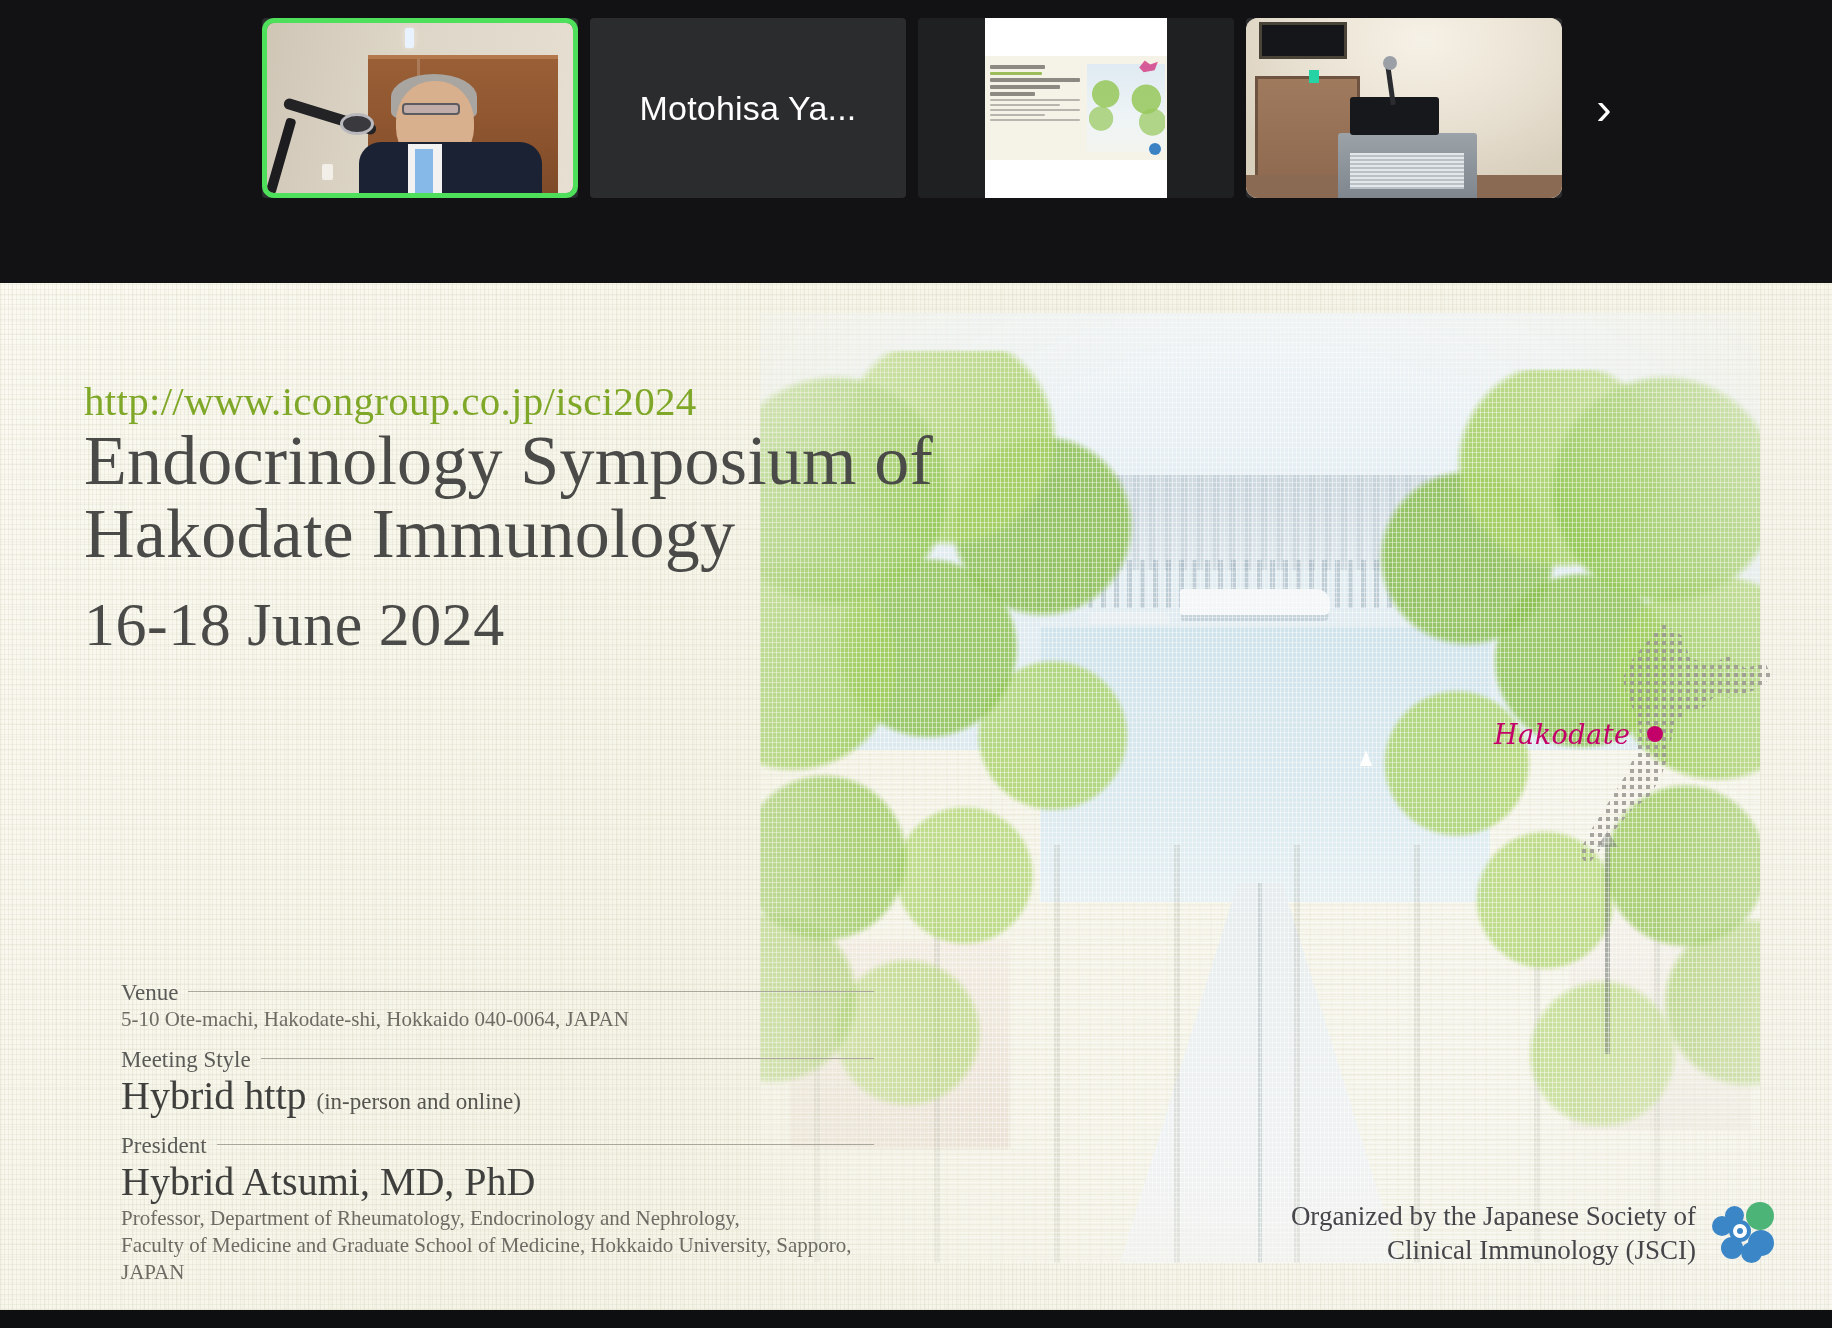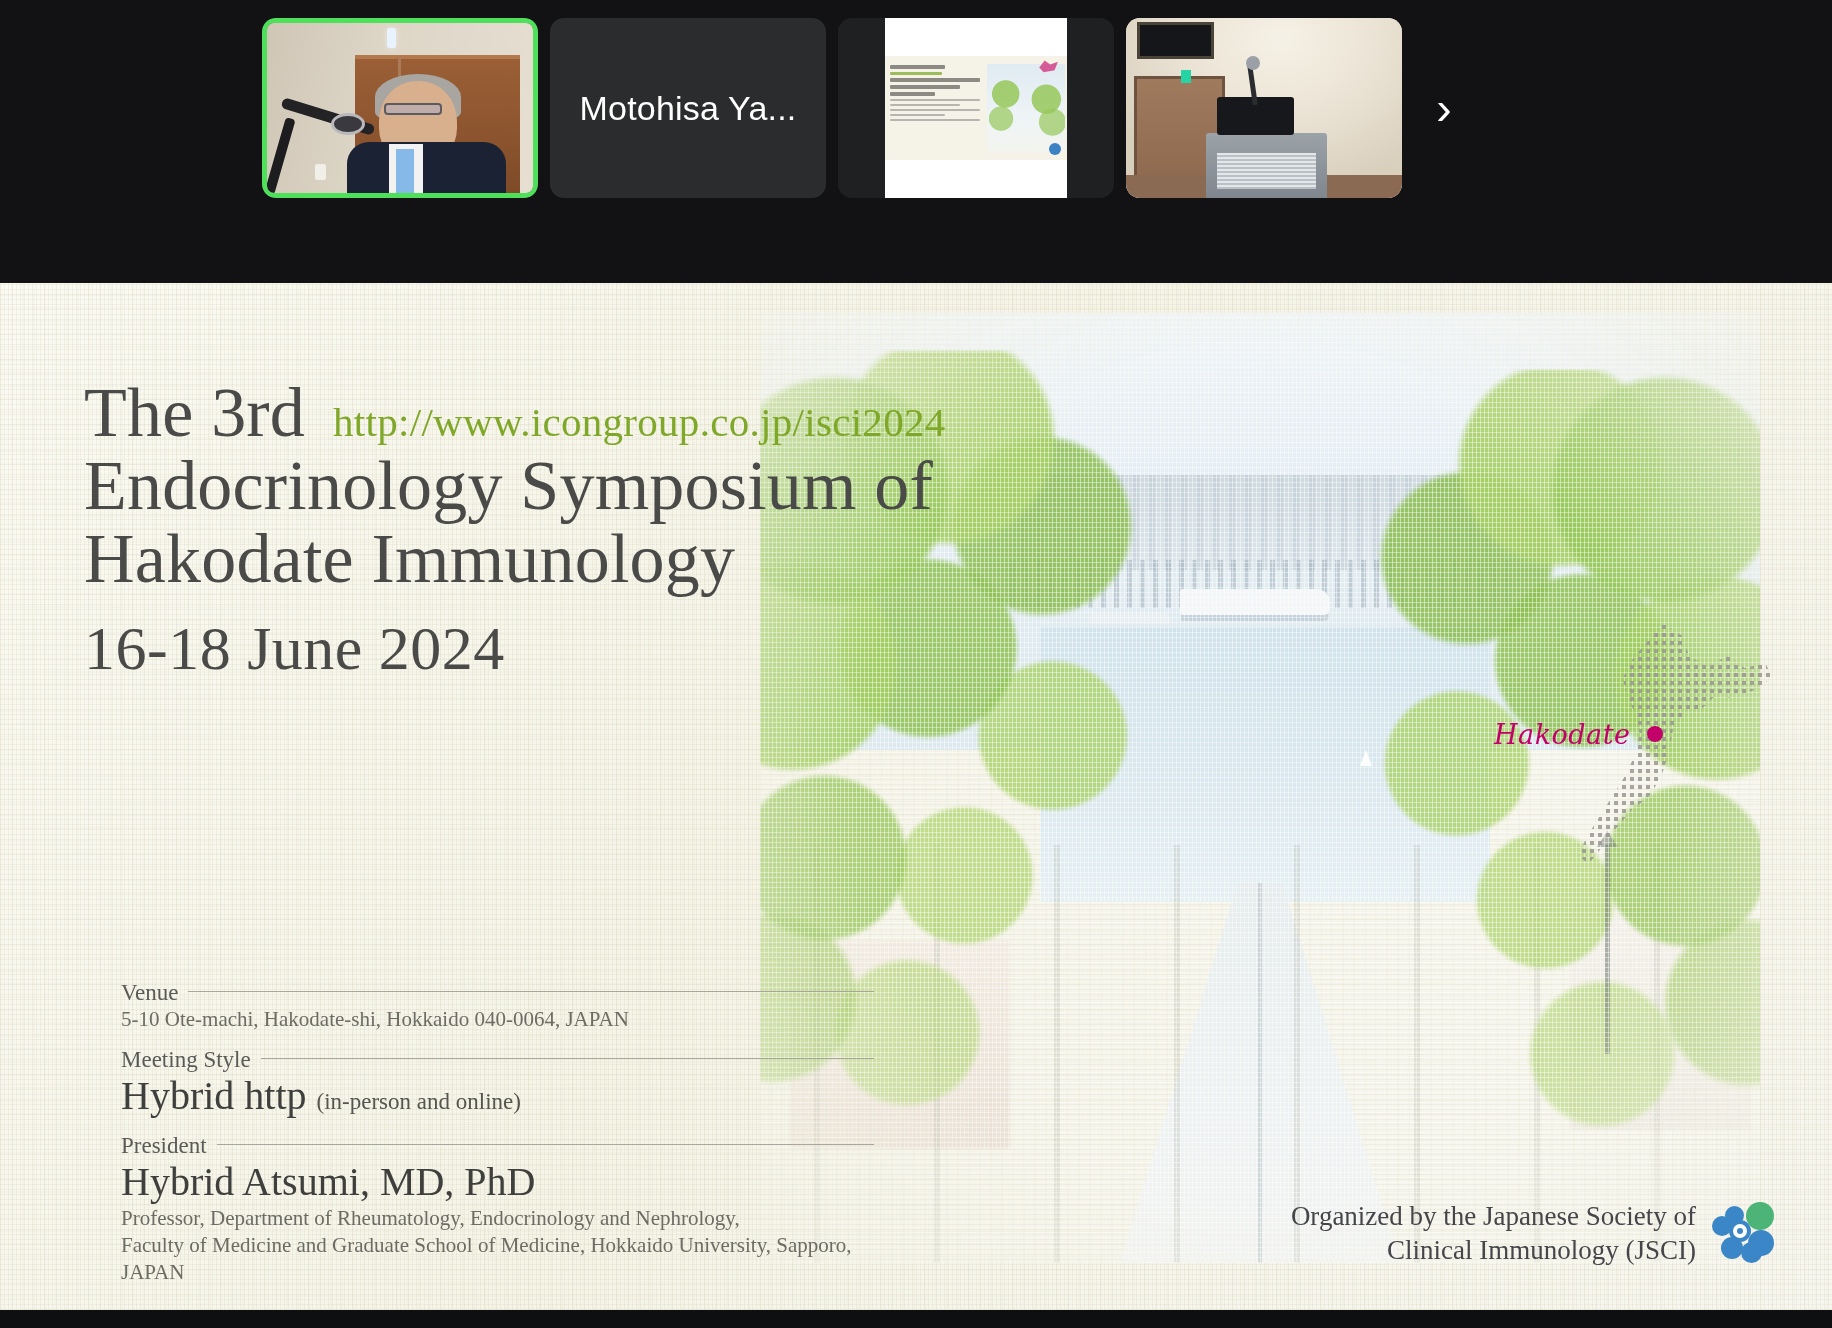--- a/index.html
+++ b/index.html
@@ -12,22 +12,22 @@
   
   #filmstrip {
     position:absolute; left:0; top:0; width:1832px; height:283px;
     background:#121214;
   }
   #strip-inner {
     position:absolute; left:262px; top:18px;
     display:flex; align-items:flex-start; gap:12px;
   }
   .thumb {
-    position:relative; width:276px; height:180px;
-    border-radius:14px; overflow:hidden; background:#2b2c2e;
+    position:relative; width:316px; height:180px;
+    border-radius:4px; overflow:hidden; background:#2b2c2e;
     flex:0 0 auto;
   }
   .thumb.active { outline:none; }
   .thumb.active::after {
     content:""; position:absolute; inset:0;
     border:5px solid #4ee05a; border-radius:12px; pointer-events:none;
   }
 
   
   .t1-scene { position:absolute; inset:5px; background:#d8cfc0; overflow:hidden; border-radius:7px;}
@@ -384,21 +384,20 @@
     </div>
 
     <div id="map-block">
       <div id="hokkaido"></div>
       <div id="hakodate-label">Hakodate</div>
       <div id="hakodate-dot"></div>
     </div>
 
     <div id="headline">
       <div class="hl-row">
-        <div class="hl">The 3rd</div>
         <div id="sym-url">http://www.icongroup.co.jp/isci2024</div>
       </div>
       <div class="hl">Endocrinology Symposium of</div>
       <div class="hl">Hakodate Immunology</div>
       <div id="sym-dates">16-18 June 2024</div>
     </div>
 
     <div id="details">
 
       <div class="detail-block">

